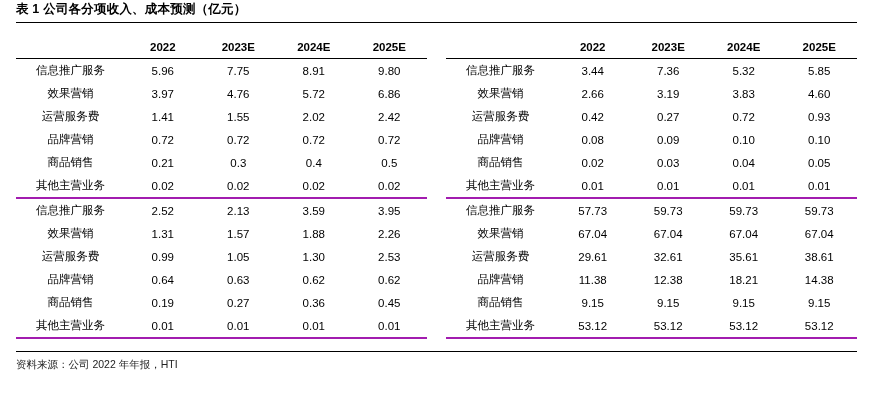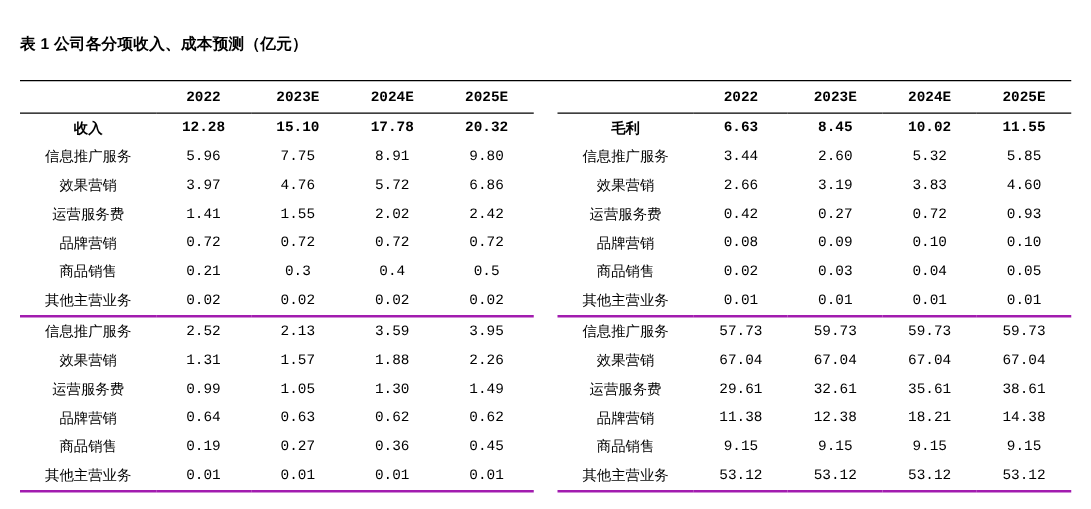--- a/index.html
+++ b/index.html
@@ -16,36 +16,35 @@
   }
   .table-wrap {
     position: relative;
     width: 873px;
     height: 407px;
     box-sizing: border-box;
     padding: 0;
   }
   .title-bar {
     position: relative;
-    margin: 27px 16px 0 16px;
-    padding-bottom: 21px;
+    margin: 1px 16px 0 16px;
+    padding-bottom: 5px;
     border-bottom: 1.5px solid #000000;
   }
   .title-text {
     font-size: 12.5px;
     font-weight: bold;
     letter-spacing: 0.2px;
     line-height: 16px;
   }
   table.maintable {
     border-collapse: collapse;
     width: calc(100% - 32px);
-    margin: 2px 16px;
+    margin: 12px 16px;
     table-layout: fixed;
-    font-family: Liberation Mono, monospace;
   }
   table.maintable td, table.maintable th {
     font-size: 11.5px;
     padding: 0;
     height: 23px;
     vertical-align: middle;
   }
   .hdr td {
     font-weight: bold;
     text-align: center;
@@ -113,42 +112,29 @@
           <td class="num">2024E</td>
           <td class="num">2025E</td>
           <td style="border-bottom: none;"></td>
           <td class="num"></td>
           <td class="num">2022</td>
           <td class="num">2023E</td>
           <td class="num">2024E</td>
           <td class="num">2025E</td>
         </tr>
         <tr>
-          <td class="lbl bold">收入</td>
-          <td class="num bold">12.28</td>
-          <td class="num bold">15.10</td>
-          <td class="num bold">17.78</td>
-          <td class="num bold">20.32</td>
-          <td style="border-bottom: none;"></td>
-          <td class="lbl bold">毛利</td>
-          <td class="num bold">6.63</td>
-          <td class="num bold">8.45</td>
-          <td class="num bold">10.02</td>
-          <td class="num bold">11.55</td>
-        </tr>
-        <tr>
           <td class="lbl">信息推广服务</td>
           <td class="num">5.96</td>
           <td class="num">7.75</td>
           <td class="num">8.91</td>
           <td class="num">9.80</td>
           <td style="border-bottom: none;"></td>
           <td class="lbl">信息推广服务</td>
           <td class="num">3.44</td>
-          <td class="num">2.60</td>
+          <td class="num">7.36</td>
           <td class="num">5.32</td>
           <td class="num">5.85</td>
         </tr>
         <tr>
           <td class="lbl">效果营销</td>
           <td class="num">3.97</td>
           <td class="num">4.76</td>
           <td class="num">5.72</td>
           <td class="num">6.86</td>
           <td style="border-bottom: none;"></td>
@@ -234,21 +220,21 @@
           <td class="num">67.04</td>
           <td class="num">67.04</td>
           <td class="num">67.04</td>
           <td class="num">67.04</td>
         </tr>
         <tr>
           <td class="lbl">运营服务费</td>
           <td class="num">0.99</td>
           <td class="num">1.05</td>
           <td class="num">1.30</td>
-          <td class="num">1.49</td>
+          <td class="num">2.53</td>
           <td style="border-bottom: none;"></td>
           <td class="lbl">运营服务费</td>
           <td class="num">29.61</td>
           <td class="num">32.61</td>
           <td class="num">35.61</td>
           <td class="num">38.61</td>
         </tr>
         <tr>
           <td class="lbl">品牌营销</td>
           <td class="num">0.64</td>
@@ -284,13 +270,14 @@
           <td style="border-bottom: none;"></td>
           <td class="lbl">其他主营业务</td>
           <td class="num">53.12</td>
           <td class="num">53.12</td>
           <td class="num">53.12</td>
           <td class="num">53.12</td>
         </tr>
       </tbody>
   </table>
 
+  <div class="source">资料来源：公司 2022 年年报，HTI</div>
 </div>
 
 </body></html>

